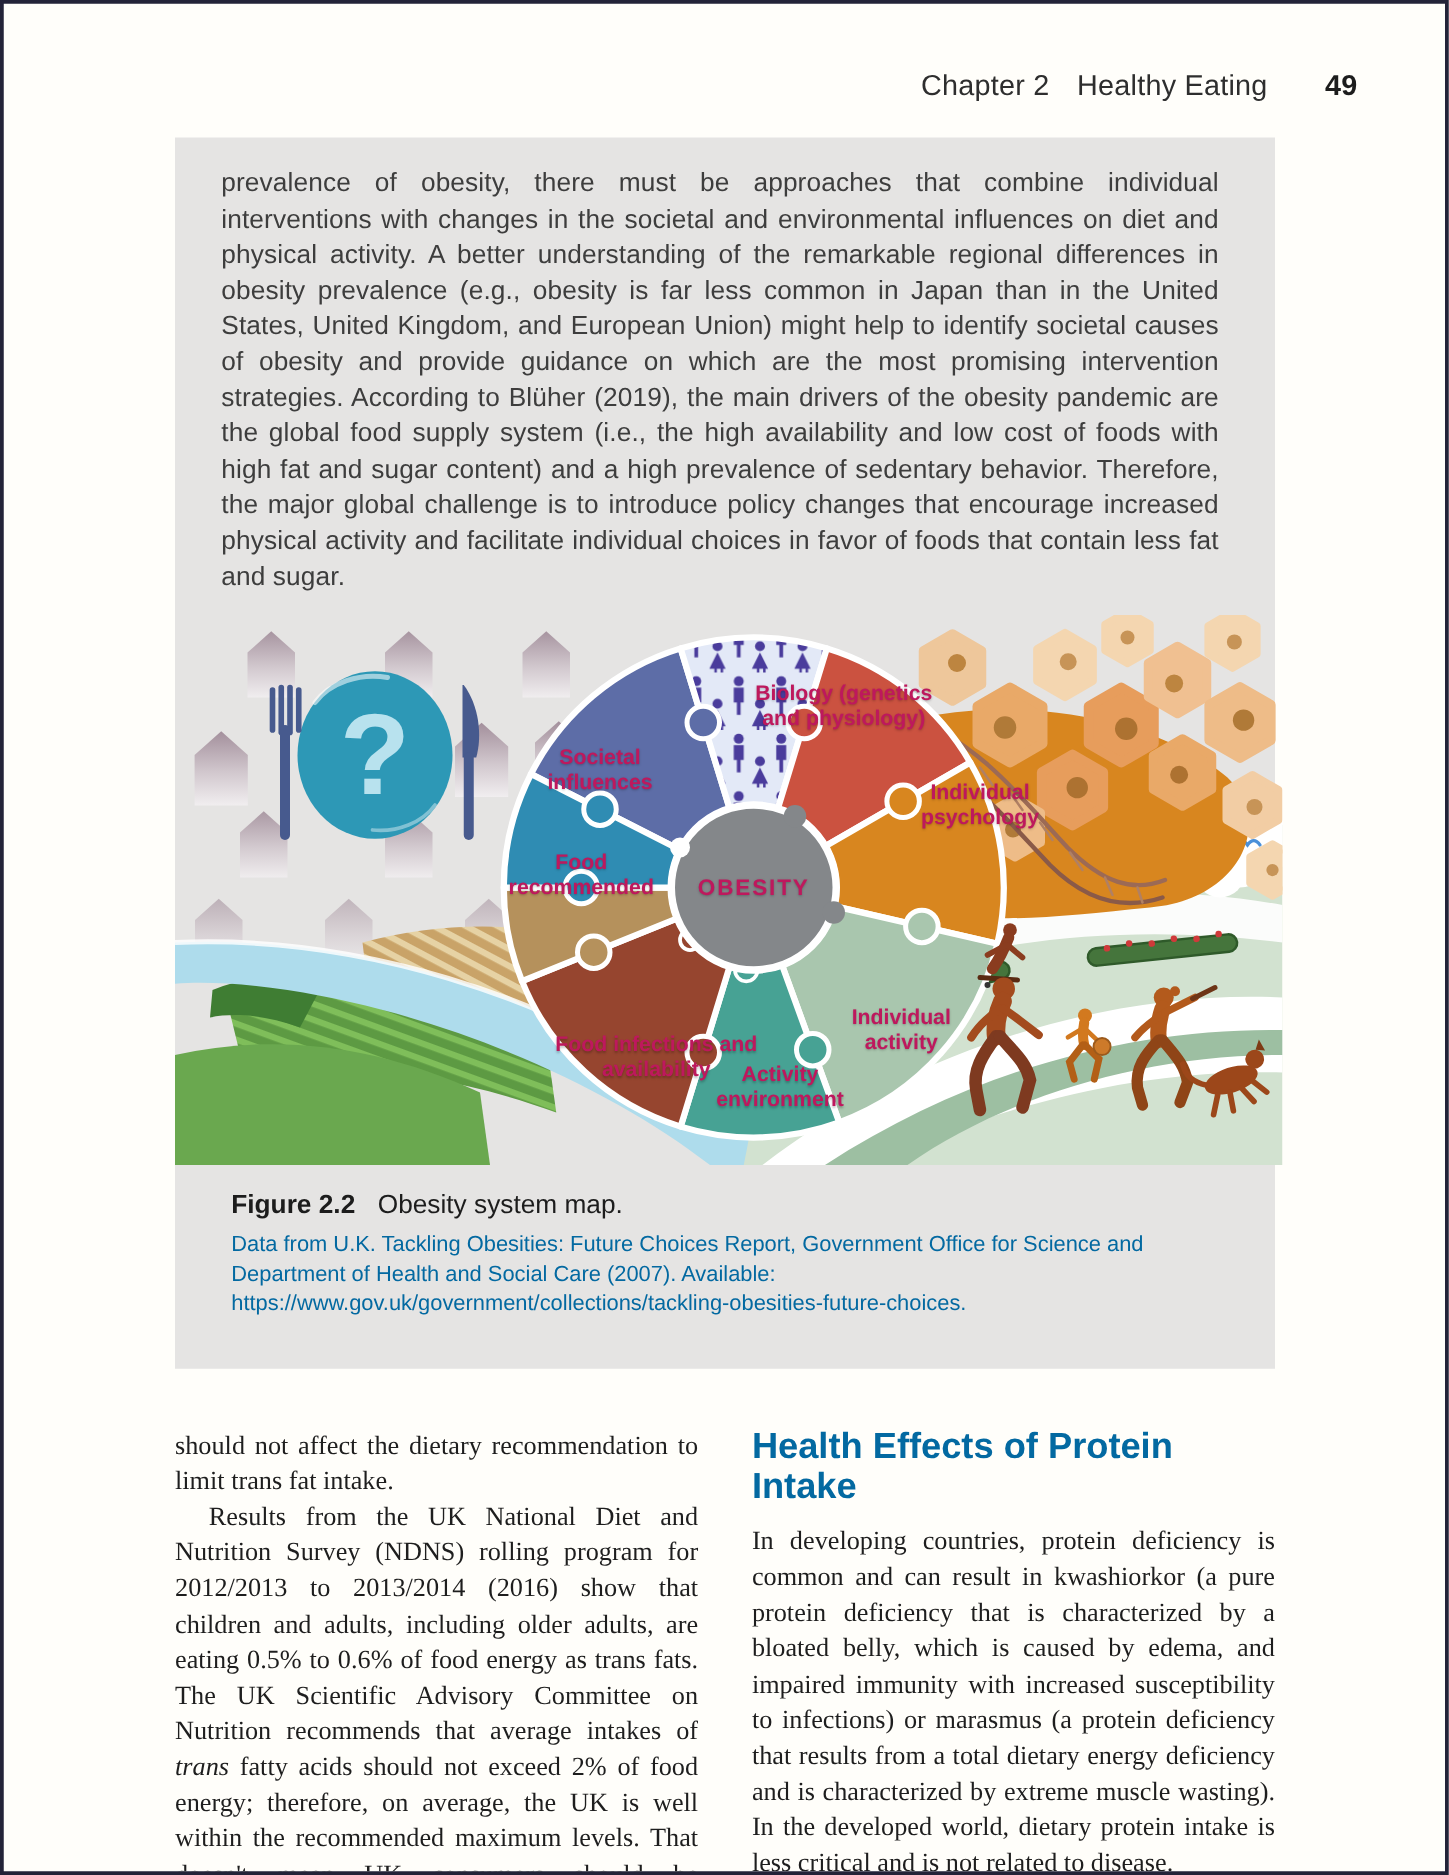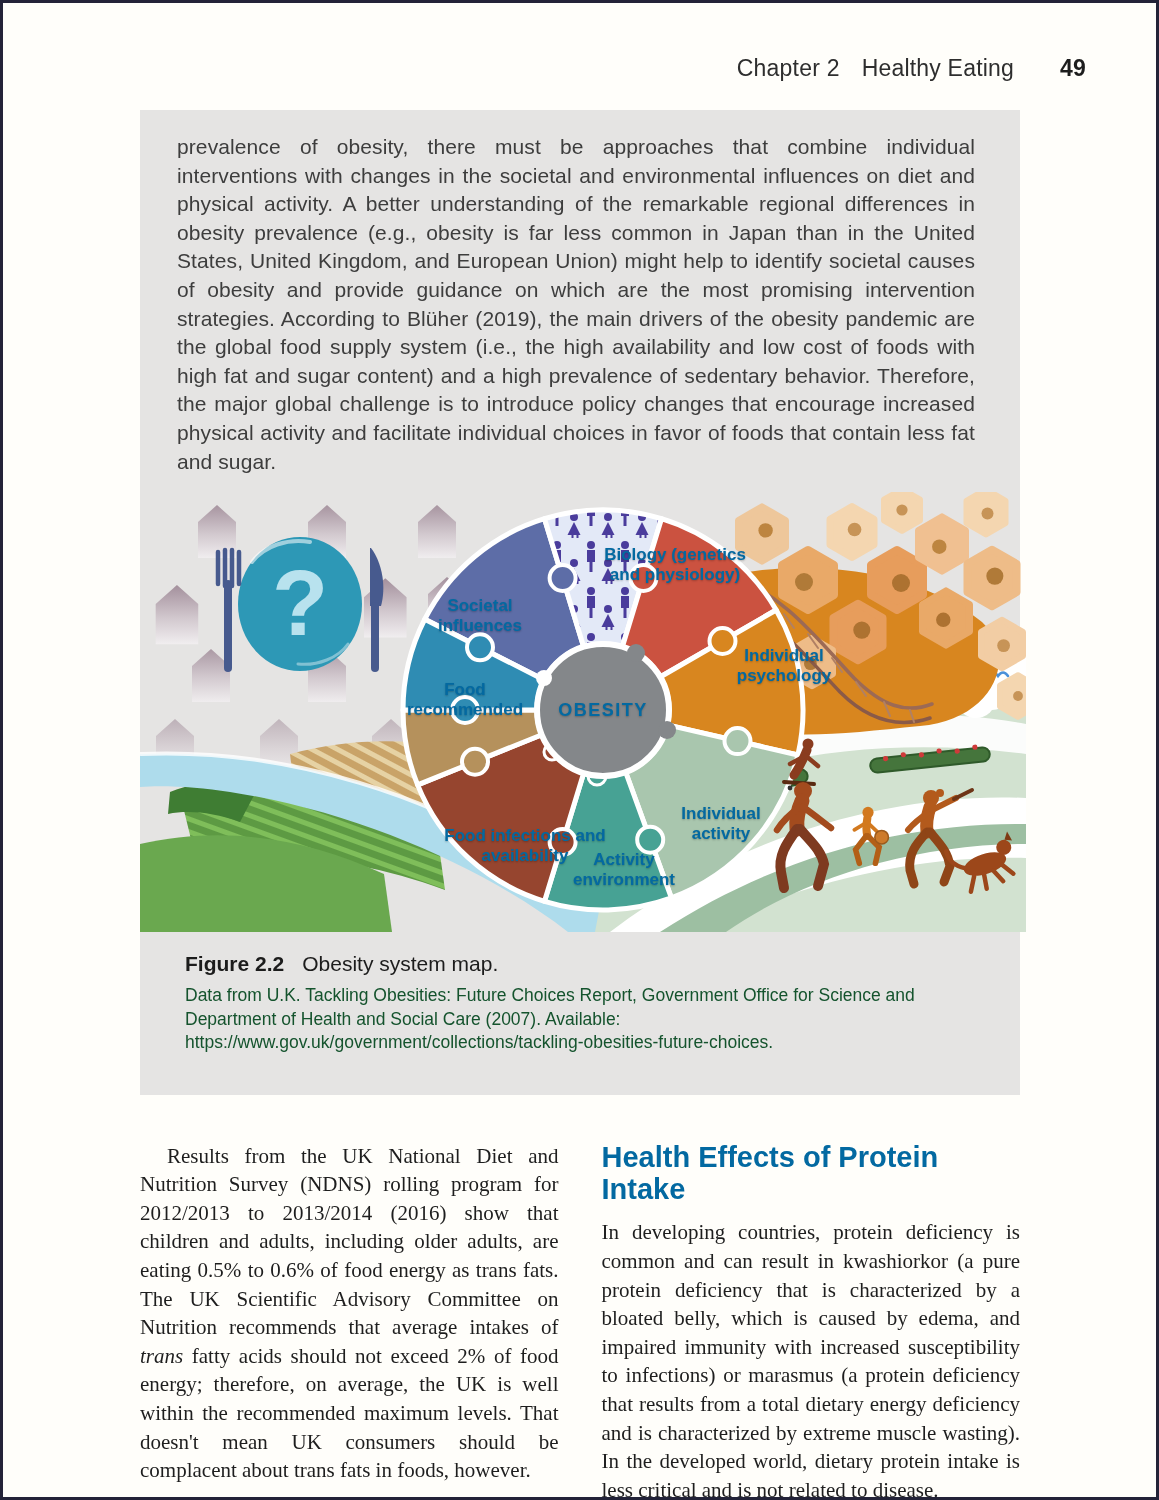--- a/index.html
+++ b/index.html
@@ -36,34 +36,34 @@
   }
   
   .illus{
     position:relative;
     width:886px;height:440px;
     margin-top:16px;
   }
   .illus svg{position:absolute;left:0;top:0;}
   .plabel{
     position:absolute;
-    color:#0369a1;font-weight:bold;
+    color:#be185d;font-weight:bold;
     font-size:17px;line-height:1.18;
     text-align:center;
     text-shadow:0 1px 2px rgba(0,0,0,.25);
     pointer-events:none;
   }
   .plabel.obes{font-size:18px;letter-spacing:1.5px;}
   
   .cap{padding:20px 27px 40px 45px;}
   .cap .line1{font-size:21px;color:#1c1c1c;}
   .cap .fignum{font-weight:bold;margin-right:18px;}
   .cap .src{
     margin-top:8px;
-    font-size:17.5px;line-height:23.5px;color:#14532d;
+    font-size:17.5px;line-height:23.5px;color:#0369a1;
   }
   
   .cols{
     display:flex;gap:43px;
     margin:47px 136px 0 137px;
     font-family:"Liberation Serif",serif;
     font-size:21px;line-height:28.6px;color:#1e1e1e;
   }
   .col{flex:1;text-align:justify;}
   .col p{margin:0;}
@@ -366,38 +366,39 @@
         <ellipse cx="0" cy="0" rx="22" ry="10" fill="#9c471a"></ellipse>
         <circle cx="23" cy="-10" r="7.5" fill="#9c471a"></circle>
         <path d="M26 -17 L31 -24 L33 -14 Z" fill="#7e3a14"></path>
         <path d="M-20 -2 C-30 -8 -34 -16 -33 -24" stroke="#9c471a" stroke-width="4.5" fill="none" stroke-linecap="round"></path>
         <path d="M-14 8 L-22 22 M-4 9 L-6 24 M6 9 L12 22 M16 6 L24 18" stroke="#9c471a" stroke-width="4.5" fill="none" stroke-linecap="round"></path>
       </g>
     </svg>
 
     <div class="plabel" style="left:282px;top:104px;width:116px">Societal influences</div>
     <div class="plabel" style="left:452px;top:53px;width:166px">Biology (genetics and physiology)</div>
-    <div class="plabel" style="left:583px;top:154px;width:122px">Individual psychology</div>
+    <div class="plabel" style="left:583px;top:132px;width:122px">Individual psychology</div>
     <div class="plabel" style="left:257px;top:188px;width:136px">Food recommended</div>
     <div class="plabel obes" style="left:403px;top:208px;width:120px">OBESITY</div>
     <div class="plabel" style="left:302px;top:334px;width:166px">Food infections and availability</div>
     <div class="plabel" style="left:416px;top:358px;width:136px">Activity environment</div>
     <div class="plabel" style="left:518px;top:312px;width:126px">Individual activity</div>
   </div>
 
   <div class="cap">
     <div class="line1">
       <span class="fignum">Figure 2.2</span><span>Obesity system map.</span>
     </div>
     <div class="src">Data from U.K. Tackling Obesities: Future Choices Report, Government Office for Science and Department of Health and Social Care (2007). Available: https://www.gov.uk/government/collections/tackling-obesities-future-choices.</div>
   </div>
 </div>
 
 <div class="cols">
   <div class="col">
+    <p>should not affect the dietary recommendation to limit trans fat intake.</p>
     <p class="ind"><span>Results from the UK National Diet and Nutrition Survey (NDNS) rolling program for 2012/2013 to 2013/2014 (2016) show that children and adults, including older adults, are eating 0.5% to 0.6% of food energy as trans fats. The UK Scientific Advisory Committee on Nutrition recommends that average intakes of </span><i>trans</i><span> fatty acids should not exceed 2% of food energy; therefore, on average, the UK is well within the recommended maximum levels. That doesn't mean UK consumers should be complacent about trans fats in foods, however.</span></p>
   </div>
   <div class="col">
     <h2 class="h2">Health Effects of Protein Intake</h2>
     <p>In developing countries, protein deficiency is common and can result in kwashiorkor (a pure protein deficiency that is characterized by a bloated belly, which is caused by edema, and impaired immunity with increased susceptibility to infections) or marasmus (a protein deficiency that results from a total dietary energy deficiency and is characterized by extreme muscle wasting). In the developed world, dietary protein intake is less critical and is not related to disease.</p>
 
   </div>
 </div>
 
 </body></html>

